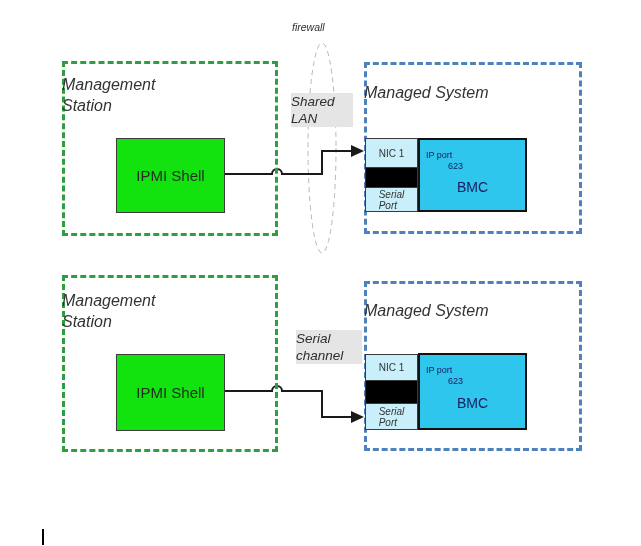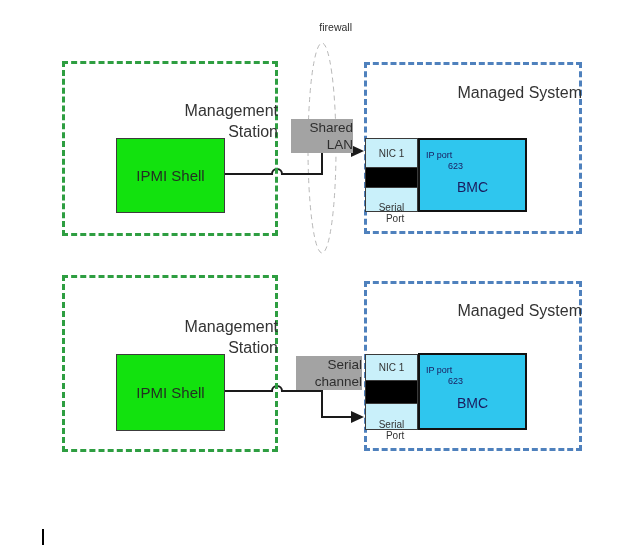--- a/index.html
+++ b/index.html
@@ -2,22 +2,22 @@
 <html style="--station-border: #2e9e41; --system-border: #4f81bd; --shell-fill: #12e20e; --bmc-fill: #2fc6ee; --port-fill: #c9f0fa; --connector: #1a1a1a; --firewall-stroke: #b8b8b8;"><head>
 <meta charset="utf-8">
 <style>
   html,body { margin:0; padding:0; background:#fff; }
   #canvas {
     position:relative; width:641px; height:546px; background:#ffffff;
     font-family:"Liberation Sans","DejaVu Sans",sans-serif;
     color:#333333; overflow:hidden;
   }
   .abs { position:absolute; }
-  .ml  { white-space:pre-line;margin-top:26px; }
-  .ctr { text-align:right; }
+  .ml  { white-space:pre-line; }
+  .ctr { text-align:left;font-style:italic; }
 
   
   .station-box { border:3px dashed var(--station-border); box-sizing:border-box; }
   .system-box  { border:3px dashed var(--system-border);  box-sizing:border-box; }
 
   
   .box-title { font-size:16px; line-height:21px; color:#333; }
 
   
   .shell-box {
@@ -46,21 +46,21 @@
     display:flex; flex-direction:column; color:#1b1b5e;
   }
   .ip-port  { font-size:9px; line-height:10px; padding:10px 0 0 6px; }
   .port-num { font-size:9px; line-height:10px; padding:1px 0 0 28px; }
   .bmc-label{
     flex:1; display:flex; align-items:center; justify-content:center;
     font-size:14px; margin-top:-8px;
   }
 
   
-  .side-label { font-size:13.5px; line-height:17px; color:#2e2e2e; background:#a3a3a3; }
+  .side-label { font-size:13.5px; line-height:17px; color:#2e2e2e; background:#e5e5e5; }
   .firewall-label { font-size:10.5px; color:#2e2e2e; background:#ffffff; }
 
   
   #wires { position:absolute; left:0; top:0; pointer-events:none; }
   .wire { fill:none; stroke:var(--connector); stroke-width:2; }
   .arrow-head { fill:var(--connector); }
   .fw-ellipse { fill:none; stroke:var(--firewall-stroke); stroke-width:1; stroke-dasharray:5 4; }
 
   
   .caret { width:2px; height:16px; background:#000; }

